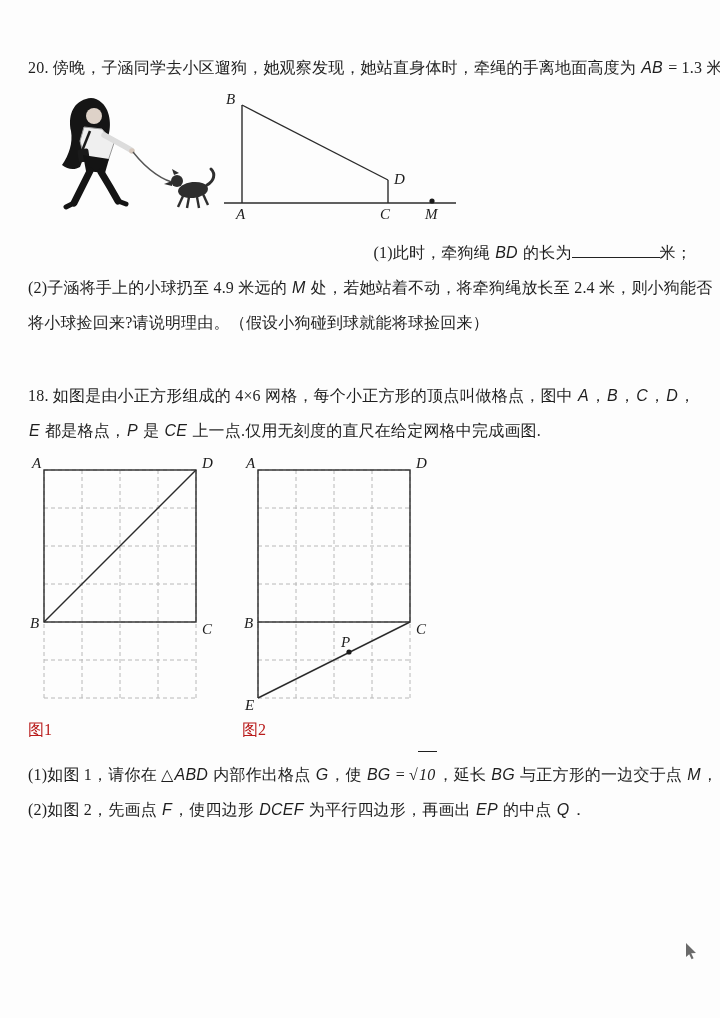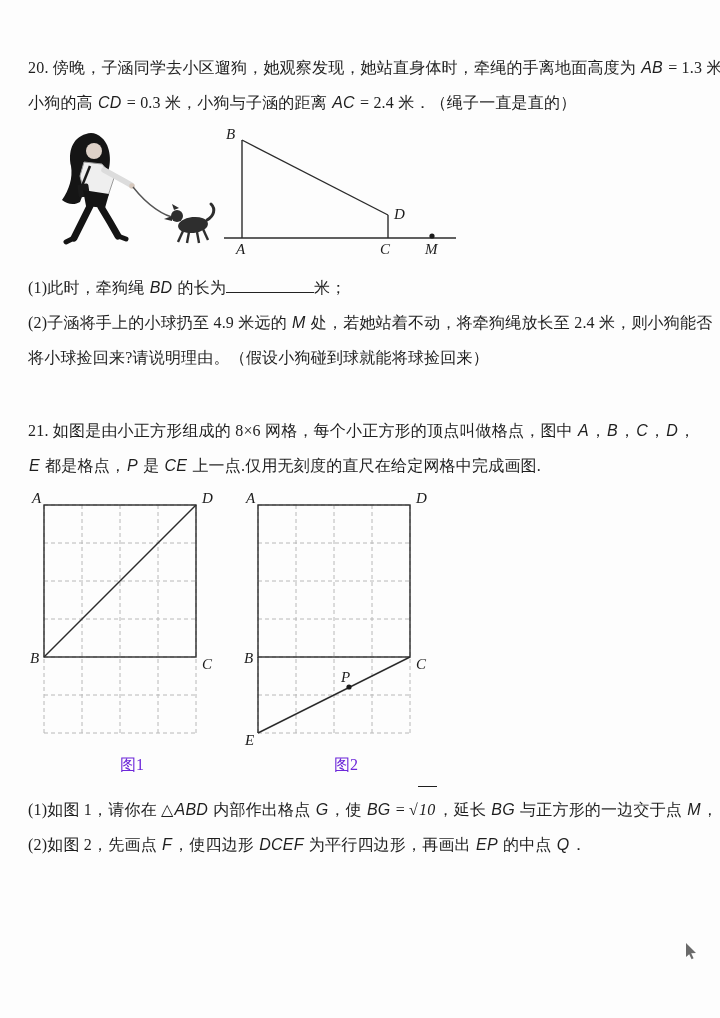--- a/index.html
+++ b/index.html
@@ -30,53 +30,51 @@
     height:1em;
     vertical-align:baseline;
   }
   .sqrt{white-space:nowrap;}
   .sqrt .radicand{
     border-top:1px solid #1e1e1e;
     padding:14px 2px 0 1px;
     font-style:italic;
   }
   .fig20-wrap{margin:6px 0 0 0;}
-  .p20-part1{margin-top:6px;}
+  .p20-part1{margin-top:6px;text-align:right;}
   .section-gap{height:38px;}
   .figrow{
     display:flex;
     gap:6px;
     margin-top:8px;
     align-items:flex-start;
   }
   .figcol{width:208px;}
   .fig-caption{
-    text-align:center;
     font-size:16px;
     margin-top:2px;
-    color:#6d28d9;
+    color:#b91c1c;
   }
   .p21-parts{margin-top:16px;}
   .ptlabel{
     font-family:"Liberation Serif","DejaVu Serif",serif;
     font-style:italic;
     font-size:15px;
     fill:#1b1b1b;
   }
   .solid{stroke:#2b2b2b;stroke-width:1.4;fill:none;}
   .dash{stroke:#b8b8b8;stroke-width:1;stroke-dasharray:4 3;}
   .cursor-mark{position:absolute;left:684px;top:942px;}
 </style>
 </head>
 <body>
 
 <div class="content">
 
   <div class="line"><span>20. 傍晚，子涵同学去小区遛狗，她观察发现，她站直身体时，牵绳的手离地面高度为 </span><span class="var">AB</span><span> = 1.3 米，</span></div>
-  <div class="line"><span>小狗的高 </span><span class="var">CD</span><span> = 0.3 米，小狗与子涵的距离 </span><span class="var">AC</span><span> = 2.4 米．（绳子一直是直的）</span></div>
 
   <div class="fig20-wrap">
     <svg width="660" height="134" viewBox="0 0 660 134">
 
       <g>
         <path d="M58,8 C44,12 40,26 43,40 C45,52 41,64 34,74 C40,79 47,79 52,76 C57,65 58,52 57,42 C62,50 72,53 79,48 C84,38 83,20 74,12 C69,7 63,6 58,8 Z" fill="#151515"></path>
         <circle cx="66" cy="25" r="8" fill="#ded2c8"></circle>
         <path d="M56,36 L74,38 L86,52 L80,70 L56,66 L52,50 Z" fill="#efefef" stroke="#9a9a9a" stroke-width="1"></path>
         <path d="M76,44 L96,55 L103,59" stroke="#dcdcdc" stroke-width="5.5" fill="none" stroke-linecap="round"></path>
         <circle cx="104" cy="60" r="2.8" fill="#d6c8bd"></circle>
@@ -116,21 +114,21 @@
       </g>
     </svg>
   </div>
 
   <div class="line p20-part1"><span>(1)此时，牵狗绳 </span><span class="var">BD</span><span> 的长为</span><span class="blank"></span><span>米；</span></div>
   <div class="line"><span>(2)子涵将手上的小球扔至 4.9 米远的 </span><span class="var">M</span><span> 处，若她站着不动，将牵狗绳放长至 2.4 米，则小狗能否</span></div>
   <div class="line"><span>将小球捡回来?请说明理由。（假设小狗碰到球就能将球捡回来）</span></div>
 
   <div class="section-gap"></div>
 
-  <div class="line"><span>21.  如图是由小正方形组成的 8×6 网格，每个小正方形的顶点叫做格点，图中 </span><span class="var">A</span><span>，</span><span class="var">B</span><span>，</span><span class="var">C</span><span>，</span><span class="var">D</span><span>，</span></div>
+  <div class="line"><span>18.  如图是由小正方形组成的 4×6 网格，每个小正方形的顶点叫做格点，图中 </span><span class="var">A</span><span>，</span><span class="var">B</span><span>，</span><span class="var">C</span><span>，</span><span class="var">D</span><span>，</span></div>
   <div class="line"><span class="var">E</span><span> 都是格点，</span><span class="var">P</span><span> 是 </span><span class="var">CE</span><span> 上一点.仅用无刻度的直尺在给定网格中完成画图.</span></div>
 
   <div class="figrow">
     <div class="figcol">
       <svg width="208" height="258" viewBox="0 0 208 258">
         <g class="dash">
           <line x1="16" y1="14" x2="16" y2="242"></line>
           <line x1="54" y1="14" x2="54" y2="242"></line>
           <line x1="92" y1="14" x2="92" y2="242"></line>
           <line x1="130" y1="14" x2="130" y2="242"></line>

